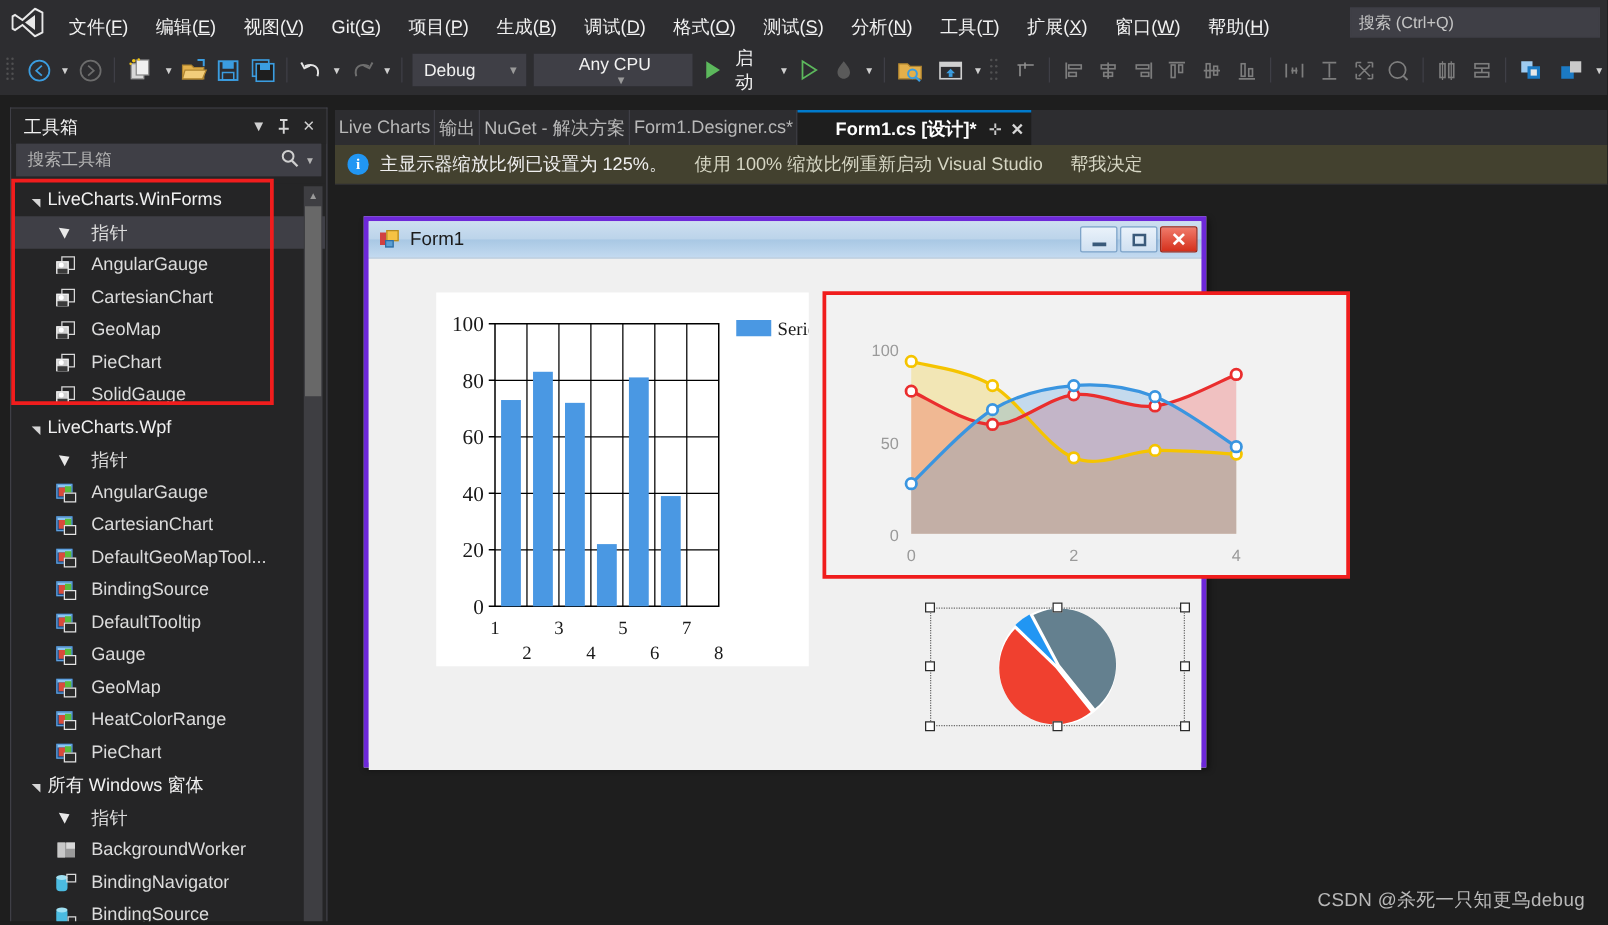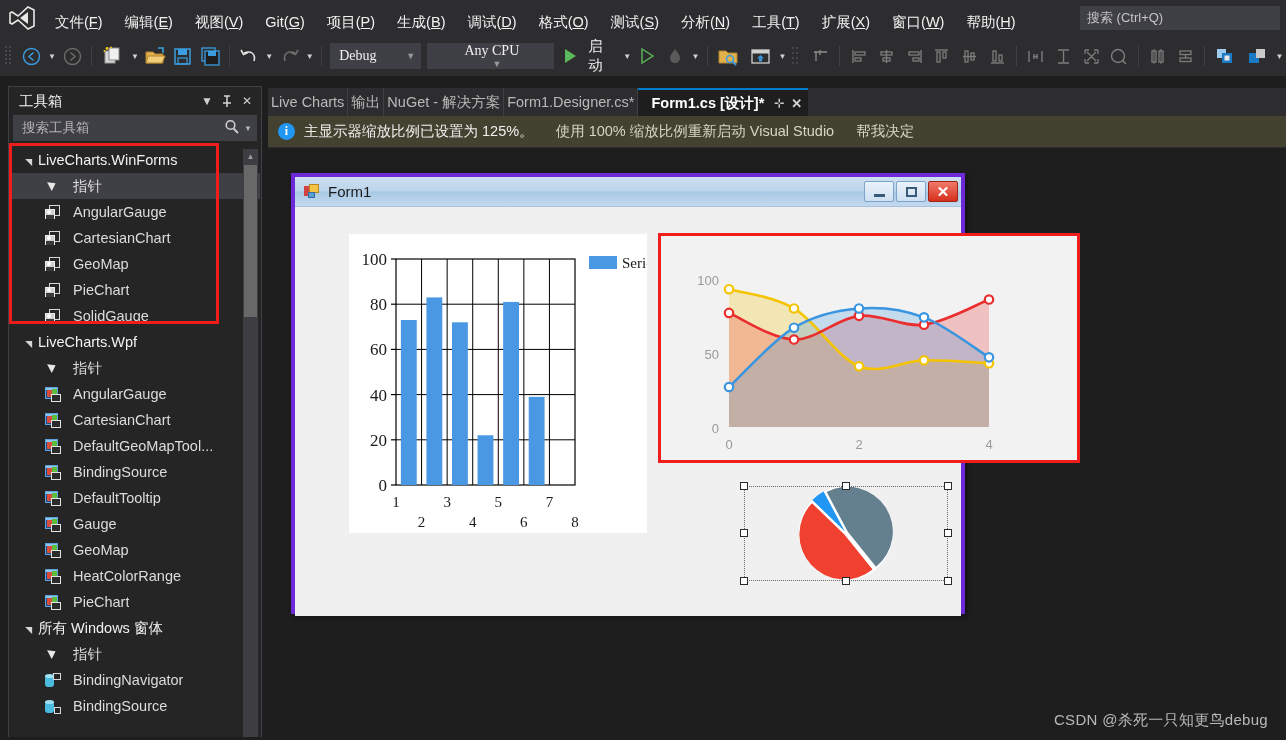--- a/index.html
+++ b/index.html
@@ -42,21 +42,20 @@
   .tb-btn.wide { width: 30px; }
   .tb-arrow {
     width: 13px; height: 26px; display: flex; align-items: center; justify-content: center;
     color: #d0d0d0; font-size: 8px;
   }
   .tb-sep { width: 1px; height: 20px; background: #3f3f46; margin: 0 5px; }
   .tb-combo {
     height: 26px; background: #3f3f46; color: #f1f1f1; font-size: 14px;
     display: flex; align-items: center; padding: 0 6px 0 9px; margin: 0 3px;
     justify-content: space-between;
-    font-family: Liberation Serif, serif;
   }
   .tb-combo .cap { color: #9a9a9a; font-size: 9px; margin-left: 10px; }
   .tb-run-label { color: #f1f1f1; font-size: 14.5px; padding: 0 4px; }
 
   
   .toolbox {
     position: absolute; top: 86px; left: 8px; width: 254px; height: 654px;
     background: #252526; border: 1px solid #3f3f46; border-bottom: none;
   }
   .tbx-header {
@@ -138,21 +137,21 @@
   .tabstrip {
     position: absolute; top: 88px; left: 268px; width: 1018px; height: 28px;
     background: #2d2d30; display: flex; align-items: stretch;
   }
   .tab {
     display: flex; align-items: center; padding: 0 3px; color: #b9b9b9;
     font-size: 14.5px; border-right: 1px solid #3f3f46; white-space: nowrap; cursor: default;
   }
   .tab.active {
     background: #1e1e1e; color: #ffffff; font-weight: bold; border-top: 2px solid #007acc;
-    border-right: none; padding: 0 6px 0 13px;
+    border-right: none; padding: 0 6px 0 30px;
   }
   .tab .pin { margin-left: 10px; color: #c9c9c9; font-size: 12px; }
   .tab .cls { margin-left: 7px; color: #d6d6d6; font-size: 13px; }
 
   
   .infobar {
     position: absolute; top: 116px; left: 268px; width: 1018px; height: 32px;
     background: #43412f; display: flex; align-items: center; padding-left: 10px;
     border-bottom: 1px solid #2d2d30;
   }
@@ -685,20 +684,28 @@
           </span>
           <span class="lbl">PieChart</span>
         </div>
         <div class="tbx-group">
           <span class="tri" style="transform: rotate(-90deg); display: inline-block;">◢</span>
           <span>所有 Windows 窗体</span>
         </div>
         <div class="tbx-item">
           <span class="ico ico-pointer"></span>
           <span class="lbl">指针</span>
+        </div>
+        <div class="tbx-item">
+          <span class="ico ico-bgw">
+            <span class="p1"></span>
+            <span class="p2"></span>
+            <span class="p3"></span>
+          </span>
+          <span class="lbl">BackgroundWorker</span>
         </div>
         <div class="tbx-item">
           <span class="ico ico-bnd">
             <span class="cyl"></span>
             <span class="cyltop"></span>
             <span class="sq"></span>
           </span>
           <span class="lbl">BindingNavigator</span>
         </div>
         <div class="tbx-item">

